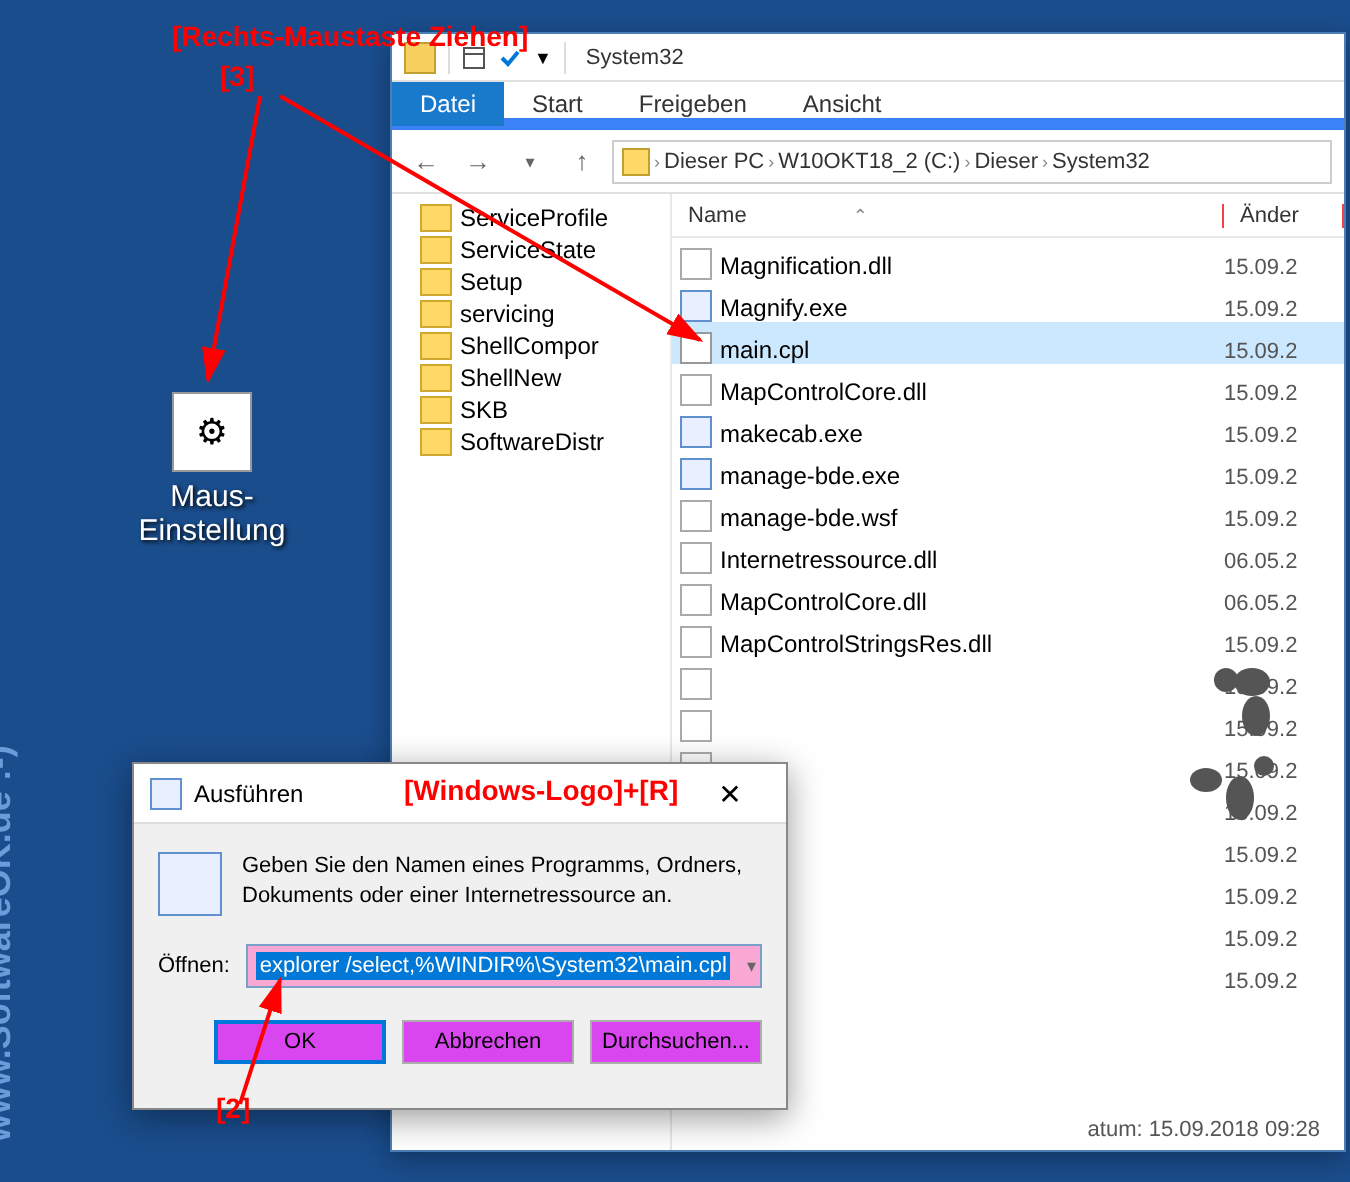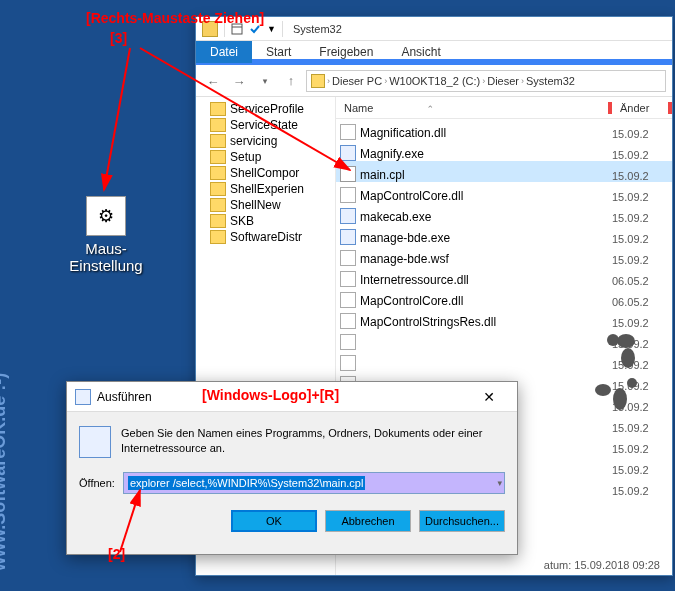--- a/index.html
+++ b/index.html
@@ -25,50 +25,50 @@
 .breadcrumb .crumb { color: #333; cursor: pointer; white-space: nowrap; text-align: center; }
 .breadcrumb .sep { color: #888; font-size: 9px; }
 .breadcrumb .foldericon { width: 14px; height: 14px; background: #ffd968; border: 1px solid #c0a030; flex-shrink: 0; }
 
 .content { display: flex; height: calc(100% - 80px); }
 .navpane { width: 140px; border-right: 1px solid #e8e8e8; overflow: hidden; padding: 4px 0; }
 .navpane .folder { display: flex; align-items: center; padding: 1px 4px 1px 14px; font-size: 12px; cursor: pointer; gap: 4px; }
 .navpane .folder .ficon { width: 16px; height: 14px; background: #ffd968; border: 1px solid #d0a830; flex-shrink: 0; }
 .filelist { flex: 1; overflow: hidden; }
 .filelist .header { display: flex; border-bottom: 1px solid #e8e8e8; height: 22px; align-items: center; font-size: 11px; color: #333; }
-.filelist .header .col { padding: 0 8px; border-right: 4px solid #ef4444; }
+.filelist .header .col { padding: 0 8px; border-right: 1px solid #ef4444; }
 .filelist .header .col.name { flex: 1; }
 .filelist .header .col.date { width: 60px; }
 .filelist .row { display: flex; align-items: flex-end; height: 21px; font-size: 12px; padding: 0 4px; cursor: pointer; }
 .filelist .row.selected { background: #cce8ff; }
 .filelist .row .ricon { width: 16px; height: 16px; margin-right: 4px; display: flex; align-items: center; justify-content: center; font-size: 10px; flex-shrink: 0; }
 .filelist .row .ricon.dll { background: #fff; border: 1px solid #aaa; }
 .filelist .row .ricon.exe { background: #e8f0ff; border: 1px solid #6090d0; }
 .filelist .row .ricon.cpl { background: #fff; border: 1px solid #999; }
 .filelist .row .rname { flex: 1; white-space: nowrap; overflow: hidden; }
 .filelist .row .rdate { width: 56px; font-size: 11px; color: #555; }
 
 .statusbar { position: absolute; bottom: 0; right: 8px; font-size: 11px; color: #555; padding: 4px; margin-top: 44px; }
 
-.run-dialog { position: absolute; left: 66px; top: 381px; width: 452px; background: #f0f0f0; border: 1px solid #888; box-shadow: 0 4px 16px rgba(0,0,0,0.4); }
+.run-dialog { position: absolute; left: 66px; top: 381px; width: 328px; background: #f0f0f0; border: 1px solid #888; box-shadow: 0 4px 16px rgba(0,0,0,0.4); }
 .run-titlebar { height: 30px; background: #fff; display: flex; align-items: center; padding: 0 8px; border-bottom: 1px solid #ddd; }
 .run-titlebar .ricon2 { width: 16px; height: 16px; background: #e8f0ff; border: 1px solid #6090d0; margin-right: 6px; }
 .run-titlebar .rtitle { font-size: 12px; flex: 1; }
 .run-titlebar .close { width: 40px; height: 28px; display: flex; align-items: center; justify-content: center; cursor: pointer; font-size: 14px; }
 .run-body { padding: 14px 12px; }
 .run-desc { display: flex; gap: 10px; margin-bottom: 14px; }
 .run-desc .bigicon { width: 32px; height: 32px; background: #e8f0ff; border: 1px solid #6090d0; flex-shrink: 0; }
 .run-desc .text { font-size: 11px; line-height: 1.4; }
 .run-input-row { display: flex; align-items: center; gap: 8px; margin-bottom: 16px; }
 .run-input-row label { font-size: 11px; }
-.run-input-row .combo { flex: 1; height: 22px; border: 1px solid #7a9fc9; background: #c4b5fd; display: flex; align-items: center; padding: 0 4px; font-size: 11px; position: relative; }
+.run-input-row .combo { flex: 1; height: 22px; border: 1px solid #7a9fc9; background: #f9a8d4; display: flex; align-items: center; padding: 0 4px; font-size: 11px; position: relative; }
 .run-input-row .combo .seltext { background: #0078d7; color: #fff; padding: 1px 2px; }
 .run-input-row .combo .drop { position: absolute; right: 2px; font-size: 9px; color: #666; }
 .run-buttons { display: flex; justify-content: flex-end; gap: 8px; padding: 0 0 8px; }
-.run-buttons button { width: 86px; height: 22px; font-size: 11px; background: #0ea5e9; border: 1px solid #adadad; cursor: pointer; }
+.run-buttons button { width: 86px; height: 22px; font-size: 11px; background: #d946ef; border: 1px solid #adadad; cursor: pointer; }
 .run-buttons button.primary { border: 2px solid #0078d7; }
 
 .annotation { position: absolute; color: #ff0000; font-weight: bold; font-size: 14px; pointer-events: none; z-index: 100; }
 .arrow { position: absolute; pointer-events: none; z-index: 99; }
 .arrow line { stroke: #ff0000; stroke-width: 2; }
 .arrow polygon { fill: #ff0000; }
 
 .decoration { position: absolute; right: 18px; top: 334px; width: 70px; height: 110px; z-index: 50; }
 .dec-blob { position: absolute; background: #555; border-radius: 50%; }
 </style>
@@ -125,33 +125,29 @@
         <div class="folder">
           <div class="ficon"></div>
           <span>ServiceProfile</span>
         </div>
         <div class="folder">
           <div class="ficon"></div>
           <span>ServiceState</span>
         </div>
         <div class="folder">
           <div class="ficon"></div>
+          <span>Setup</span>
+        </div>
+        <div class="folder">
+          <div class="ficon"></div>
           <span>servicing</span>
         </div>
         <div class="folder">
           <div class="ficon"></div>
-          <span>Setup</span>
-        </div>
-        <div class="folder">
-          <div class="ficon"></div>
           <span>ShellCompor</span>
-        </div>
-        <div class="folder">
-          <div class="ficon"></div>
-          <span>ShellExperien</span>
         </div>
         <div class="folder">
           <div class="ficon"></div>
           <span>ShellNew</span>
         </div>
         <div class="folder">
           <div class="ficon"></div>
           <span>SKB</span>
         </div>
         <div class="folder">

